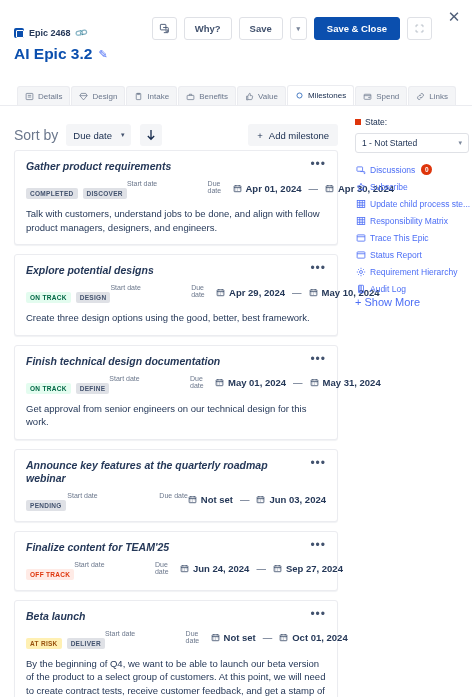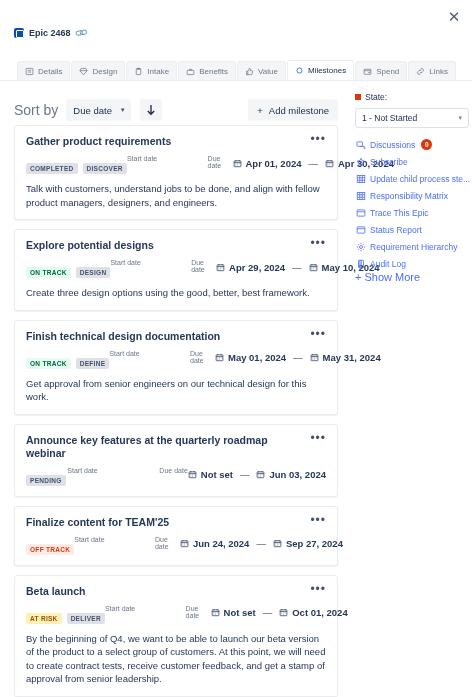--- a/index.html
+++ b/index.html
@@ -119,21 +119,21 @@
   
   .cards { padding: 0 14px 10px 14px; display: flex; flex-direction: column; gap: 9px; }
   .card {
     border: 1px solid #EBECF0; border-radius: 3px; background: #fff;
     padding: 9px 11px 10px 11px;
     box-shadow: 0 1px 1px rgba(9,30,66,0.06);
   }
   .card-top { display: flex; align-items: flex-start; }
   .card-title {
     font-size: 10.5px; font-weight: 700; color: #253858;
-    line-height: 13px; flex: 1;
+    line-height: 13px; flex: 1; font-style: italic;
   }
   .dots {
     color: #42526E; font-size: 12px; letter-spacing: 1px;
     line-height: 9px; cursor: pointer; padding-left: 6px;
   }
   .card-mid { display: flex; align-items: flex-start; margin-top: 7px; }
   .lozenges { display: flex; gap: 5px; padding-top: 8px; }
   .loz {
     font-size: 6.5px; font-weight: 700; letter-spacing: .3px;
     padding: 2px 4px; border-radius: 2px; white-space: nowrap;
@@ -182,27 +182,49 @@
   .showmore { font-size: 11px; color: #4C6EF5; cursor: pointer; margin-top: 2px; }
 </style>
 </head>
 <body>
 
 <div class="app">
 
   <div class="header">
     <div class="close-x">✕</div>
 
+    <div class="toolbar">
+      <div class="tbtn icon-only">
+        <svg width="11" height="11" viewBox="0 0 16 16" fill="none" stroke="#42526E" stroke-width="1.3">
+          <rect x="2" y="2" width="8" height="8" rx="1"></rect>
+          <path d="M6 6.5h6.5a1 1 0 0 1 1 1V13a1 1 0 0 1-1 1H7"></path>
+          <circle cx="11.5" cy="11.5" r="1.6"></circle>
+        </svg>
+      </div>
+      <div class="tbtn">Why?</div>
+      <div class="tbtn">Save</div>
+      <div class="tbtn caret">▾</div>
+      <div class="tbtn primary">Save &amp; Close</div>
+      <div class="tbtn icon-only ghost">
+        <svg width="11" height="11" viewBox="0 0 16 16" fill="none" stroke="#B3BAC5" stroke-width="1.3">
+          <path d="M3 6V3h3M13 6V3h-3M3 10v3h3M13 10v3h-3"></path>
+        </svg>
+      </div>
+    </div>
 
     <div class="epicline">
       <span class="epic-chip"></span>
       <span class="epic-text">Epic 2468</span>
       <span class="pin-ic">🔗</span>
     </div>
 
+    <div class="title-row">
+      <span class="title-txt">AI Epic 3.2</span>
+      <span class="pencil-ic">✎</span>
+    </div>
   </div>
 
   <div class="tabs" id="tabbar">
       <div class="tab">
         <span>
           <svg width="9" height="9" viewBox="0 0 16 16" fill="none" stroke="#6B778C" stroke-width="1.3">
             <rect x="2" y="2.5" width="12" height="11" rx="1"></rect>
             <path d="M5 6h6M5 9h6"></path>
           </svg>
         </span>

